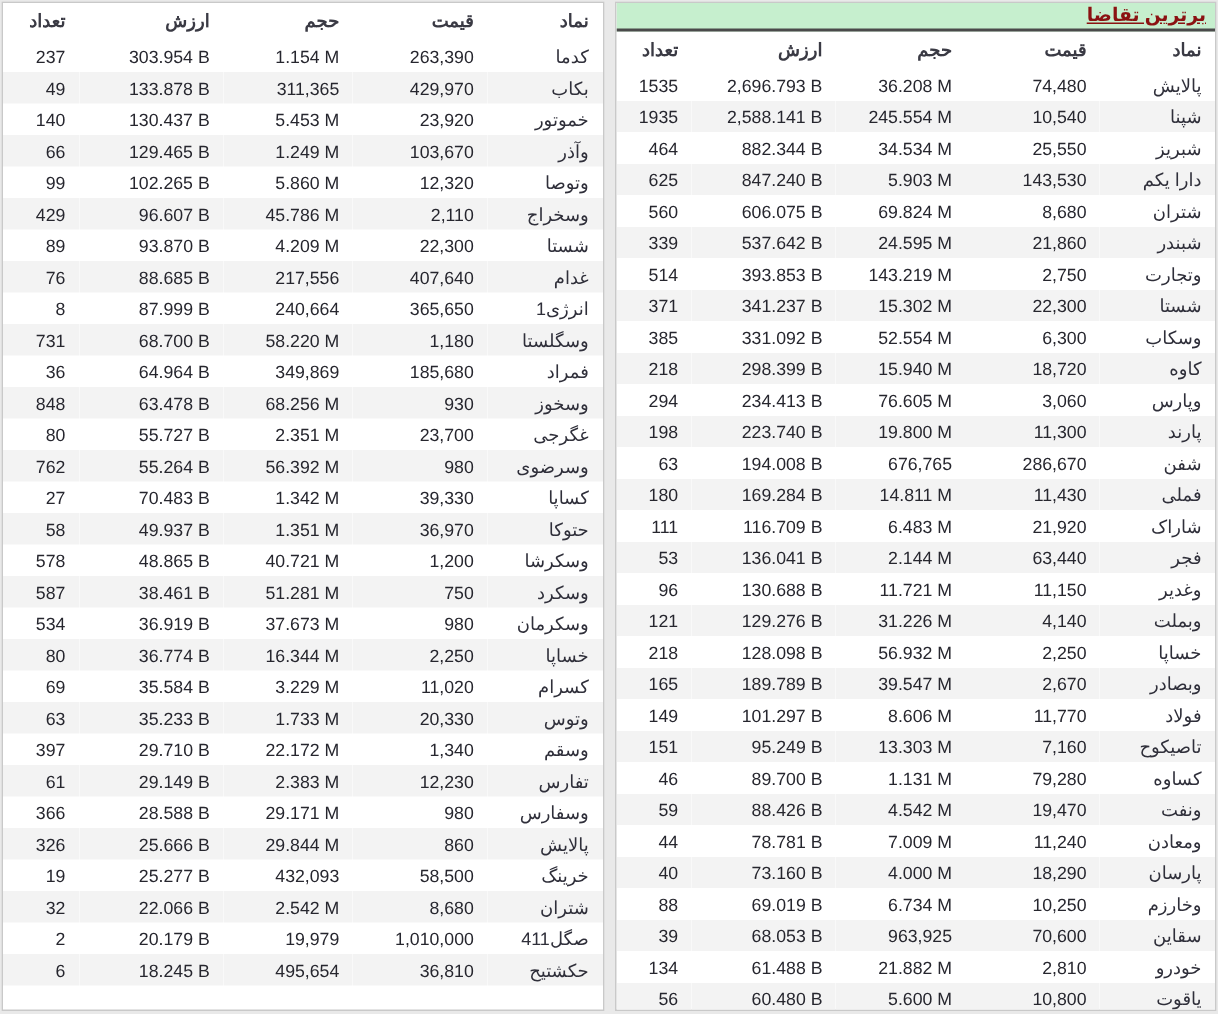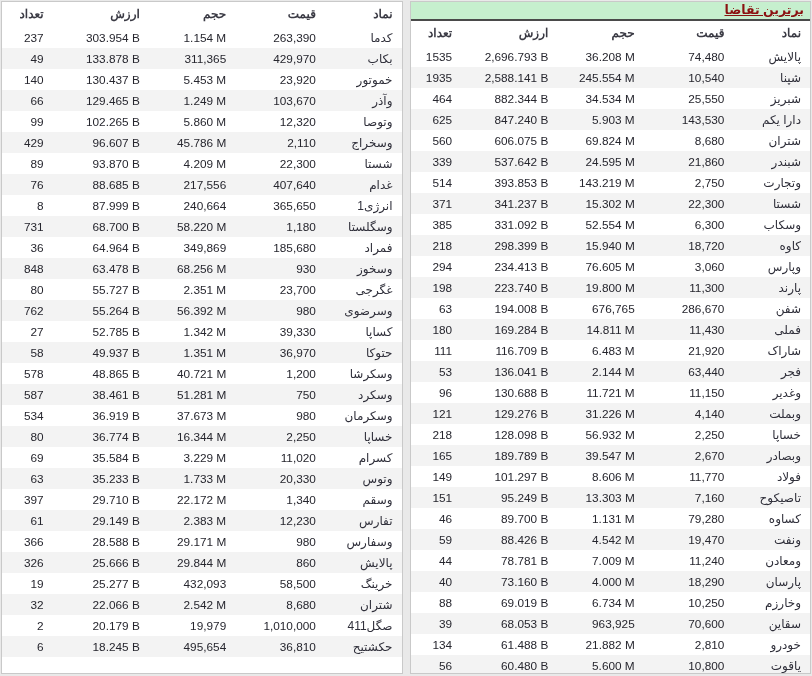--- a/index.html
+++ b/index.html
@@ -383,21 +383,21 @@
             <td>وسرضوی</td>
             <td class="num">980</td>
             <td class="num">56.392 M</td>
             <td class="num">55.264 B</td>
             <td class="num">762</td>
           </tr>
           <tr>
             <td>کساپا</td>
             <td class="num">39,330</td>
             <td class="num">1.342 M</td>
-            <td class="num">52.785 B</td>
+            <td class="num">70.483 B</td>
             <td class="num">27</td>
           </tr>
           <tr>
             <td>حتوکا</td>
             <td class="num">36,970</td>
             <td class="num">1.351 M</td>
             <td class="num">49.937 B</td>
             <td class="num">58</td>
           </tr>
           <tr>

